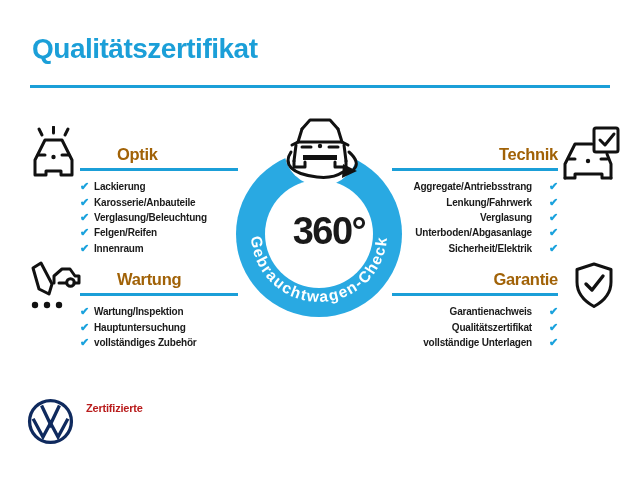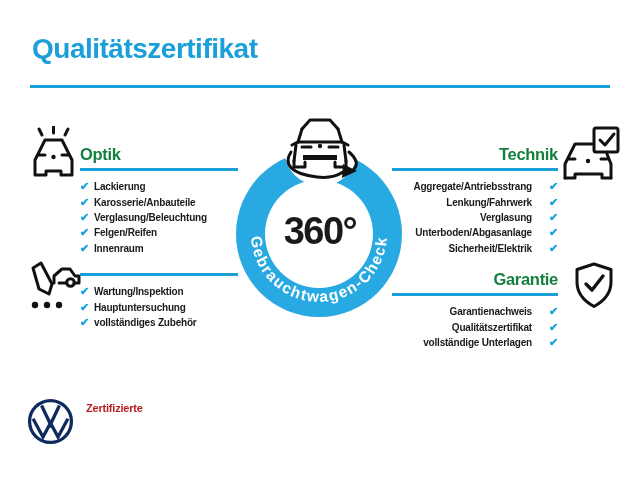--- a/index.html
+++ b/index.html
@@ -18,21 +18,21 @@
     background:#1b9fd8;
   }
   
   .section { position:absolute; }
   .sec-left  { left:80px;  width:158px; text-align:left; }
   .sec-right { right:82px; width:166px; text-align:right; }
   .sec-top    { top:144px; }
   .sec-bottom { top:269px; }
   .sec-heading {
     font-size:16.5px; font-weight:bold; letter-spacing:-0.3px;
-    color:#15803d; line-height:20px;
+    color:#a16207; line-height:20px;margin-left:37px;
   }
   .sec-rule { height:3px; background:#1b9fd8; margin-top:4px; }
   .sec-list { margin-top:8px; }
   .row {
     display:flex; align-items:center; height:15.4px;
     font-size:10px; font-weight:bold; letter-spacing:-0.2px; color:#1a1a1a;
   }
   .row-l { justify-content:flex-start; gap:5px; }
   .row-r { justify-content:flex-end; gap:17px; }
   .chk { color:#1aa2dd; font-size:11px; line-height:11px; }
@@ -43,21 +43,21 @@
   #icon-technik  { left:560px; top:126px; }
   #icon-wartung  { left:26px;  top:258px; }
   #icon-garantie { left:572px; top:262px; }
   
   #ring-svg { position:absolute; left:231px; top:105px; }
   #ring-svg text {
     font-family:"Liberation Sans", sans-serif; font-weight:bold;
     font-size:15.5px; letter-spacing:1.5px; fill:#ffffff;
   }
   #degree-label {
-    position:absolute; left:240px; top:210px; width:160px;
+    position:absolute; left:249px; top:210px; width:160px;
     text-align:center; font-size:38px; font-weight:bold;
     letter-spacing:-1.5px; color:#1a1a1a;
   }
   #car360 { position:absolute; left:277px; top:116px; }
   
   #footer-logo { left:27px; top:398px; }
   #footer-text {
     position:absolute; left:86px; top:398px;
     font-size:11px; font-weight:bold; line-height:20px;
     color:#b91c1c; letter-spacing:-0.2px;
@@ -165,20 +165,21 @@
         <path d="M40,25 H33"></path>
         <circle cx="44.5" cy="24.5" r="3.8"></circle>
       </g>
       <circle class="fill-ic" cx="9" cy="47" r="3.2"></circle>
       <circle class="fill-ic" cx="21" cy="47" r="3.2"></circle>
       <circle class="fill-ic" cx="33" cy="47" r="3.2"></circle>
     </svg>
   </div>
 
   <div class="section sec-left sec-bottom">
+    <div class="sec-heading">Wartung</div>
     <div class="sec-rule"></div>
     <div class="sec-list">
       <div class="row row-l">
           <span class="chk">✔</span>
           <span>Wartung/Inspektion</span>
         </div>
       <div class="row row-l">
           <span class="chk">✔</span>
           <span>Hauptuntersuchung</span>
         </div>

